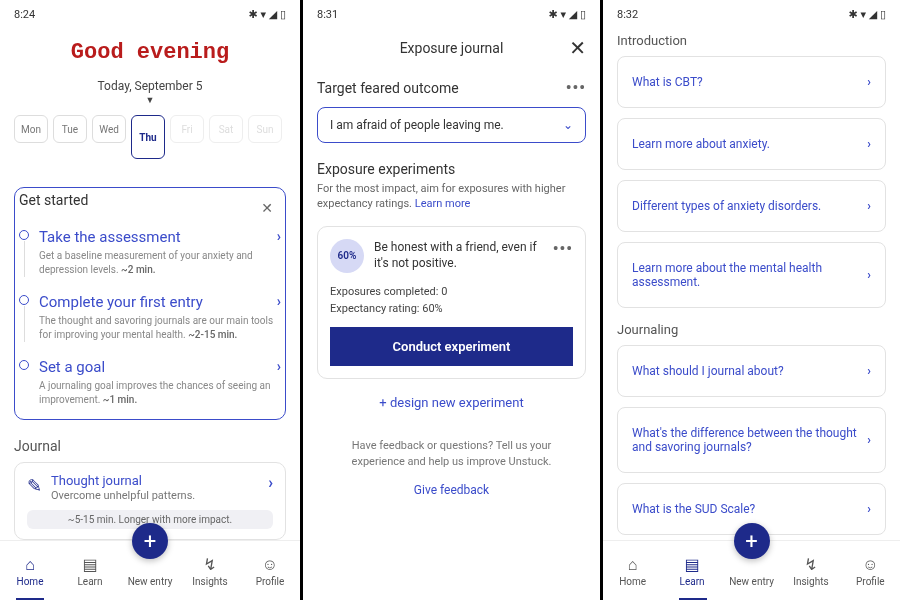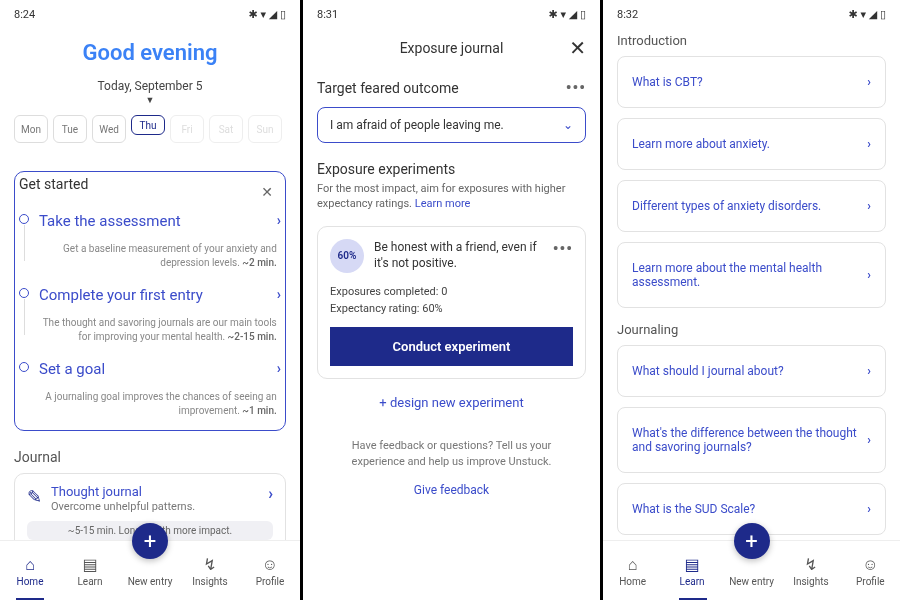--- a/index.html
+++ b/index.html
@@ -6,38 +6,38 @@
   body { background: #000; font-family: -apple-system, BlinkMacSystemFont, 'Segoe UI', Roboto, sans-serif; width: 900px; height: 600px; display: flex; }
   .phone { width: 300px; height: 600px; background: #fff; position: relative; display: flex; flex-direction: column; overflow: hidden; }
   .phone + .phone { border-left: 3px solid #000; }
 
   .status-bar { height: 28px; display: flex; align-items: center; justify-content: space-between; padding: 0 14px; font-size: 11px; color: #333; background: #fff; }
   .status-icons { display: flex; gap: 4px; align-items: center; font-size: 11px; }
 
   .content { flex: 1; overflow: hidden; padding: 0 14px; position: relative; }
 
   
-  .greeting { text-align: center; color: #3b82f6; font-size: 22px; font-weight: 600; margin-top: 12px; }
+  .greeting { text-align: center; color: #b91c1c; font-size: 22px; font-weight: 600; margin-top: 12px; font-family: Liberation Mono, monospace; }
   .date-line { text-align: center; font-size: 12px; color: #444; margin-top: 14px; }
   .date-arrow { text-align: center; font-size: 9px; color: #444; margin-top: 2px; }
   .days { display: flex; gap: 5px; margin-top: 10px; overflow: hidden; }
   .day { width: 34px; height: 28px; border: 1px solid #ddd; border-radius: 6px; display: flex; align-items: center; justify-content: center; font-size: 10px; color: #777; flex-shrink: 0; }
-  .day.sel { border-color: #1e2a8a; color: #1e2a8a; font-weight: 400; height: 20px; }
+  .day.sel { border-color: #1e2a8a; color: #1e2a8a; font-weight: 700; height: 44px; }
   .day.fade { color: #ddd; border-color: #eee; }
 
   .card-outline { border: 1px solid #3b4cca; border-radius: 10px; padding: 4px; margin-top: 28px; position: relative; }
   .card-title { font-size: 14px; color: #333; margin-bottom: 12px; }
   .card-close { position: absolute; top: 12px; right: 12px; font-size: 14px; color: #666; cursor: pointer; }
   .gs-item { display: flex; align-items: flex-start; padding: 8px 0; position: relative; }
   .gs-bullet { width: 10px; height: 10px; border: 1px solid #3b4cca; border-radius: 50%; margin-top: 2px; margin-right: 10px; flex-shrink: 0; position: relative; }
   .gs-bullet::after { content: ''; position: absolute; left: 4px; top: 10px; width: 1px; height: 36px; background: #ddd; }
   .gs-item:last-child .gs-bullet::after { display: none; }
   .gs-body { flex: 1; }
   .gs-title { font-size: 15px; color: #3b4cca; }
-  .gs-desc { font-size: 10px; color: #888; margin-top: 12px; line-height: 1.4; text-align: right; }
+  .gs-desc { font-size: 10px; color: #888; margin-top: 3px; line-height: 1.4; }
   .gs-time { color: #666; font-weight: 500; }
   .gs-chev { color: #3b4cca; font-size: 14px; font-weight: bold; }
 
   .section-label { font-size: 14px; color: #555; margin-top: 18px; margin-bottom: 8px; }
   .journal-card { border: 1px solid #e2e2e2; border-radius: 10px; padding: 10px 12px; }
   .jc-head { display: flex; align-items: flex-start; }
   .jc-icon { width: 24px; color: #1e2a8a; font-size: 18px; margin-top:2px; }
   .jc-title { font-size: 13px; color: #3b4cca; }
   .jc-sub { font-size: 11px; color: #777; margin-top: 1px; }
   .jc-chev { margin-left: auto; color: #3b4cca; font-weight: bold; }

